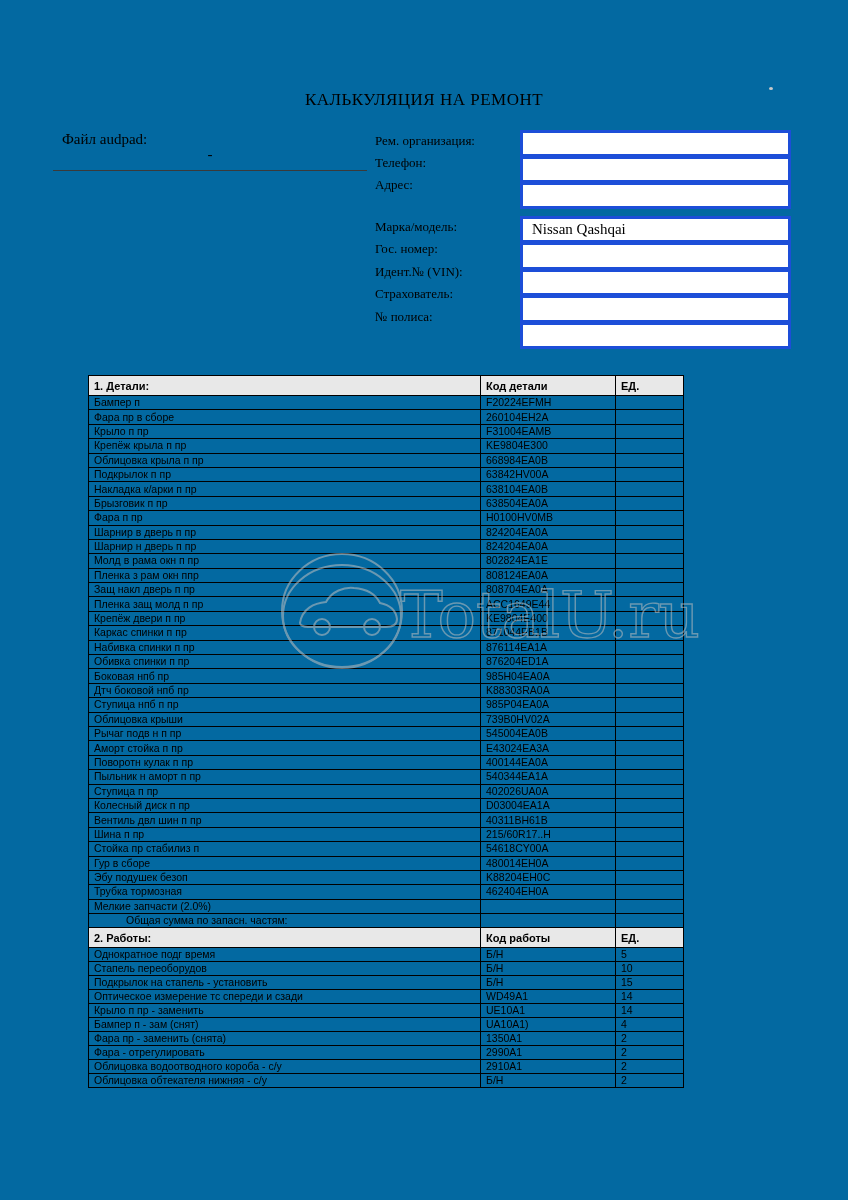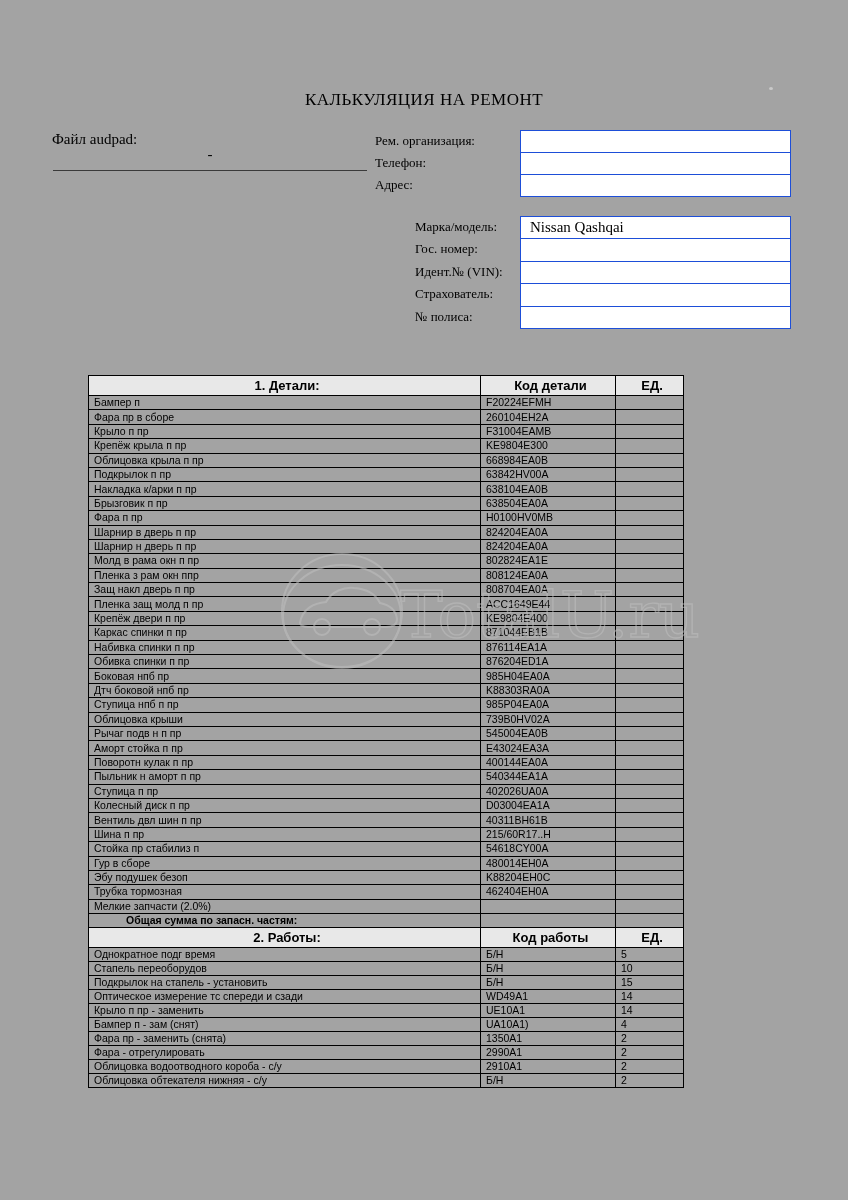--- a/index.html
+++ b/index.html
@@ -1,50 +1,50 @@
 <!DOCTYPE html>
 <html style="--header-bg: #e8e8e8;"><head>
 <meta charset="utf-8">
 <style>
   html,body{margin:0;padding:0;background:#ffffff;}
-  .page{position:relative;width:848px;height:1200px;background:#a3a3a3;overflow:hidden;
+  .page{position:relative;width:848px;height:1200px;background:#0369a1;overflow:hidden;
         font-family:"Liberation Serif", serif;color:#000;}
   
   .doc-title{position:absolute;top:90px;left:0;width:848px;text-align:center;
              font-size:17px;letter-spacing:.5px;}
   .corner-mark{position:absolute;left:769px;top:87px;width:4px;height:3px;
                background:#c9c9c9;border-radius:50%;}
-  .file-label{position:absolute;left:52px;top:131px;font-size:15px;}
+  .file-label{position:absolute;left:62px;top:131px;font-size:15px;}
   .file-dash{position:absolute;left:53px;top:146px;width:314px;text-align:center;font-size:15px;}
   .file-underline{position:absolute;left:53px;top:150px;width:314px;height:20px;
                   border-bottom:1px solid #3a3a3a;}
   
   .form-labels{position:absolute;left:375px;font-size:13px;}
   .form-labels div{height:22px;line-height:22px;white-space:nowrap;}
   .org-labels{top:130px;}
   .veh-labels{top:216px;}
-  .veh-labels div{height:22.4px;line-height:22.4px;margin-left:40px;}
+  .veh-labels div{height:22.4px;line-height:22.4px;}
   .form-boxes{position:absolute;left:520px;width:271px;}
   .org-boxes{top:130px;}
   .veh-boxes{top:216px;}
-  .form-boxes .box{height:21px;line-height:21px;border:1px solid #1d4ed8;background:#fff;
+  .form-boxes .box{height:21px;line-height:21px;border:3px solid #1d4ed8;background:#fff;
                    margin-top:-1px;padding-left:9px;font-size:15px;overflow:hidden;white-space:nowrap;}
   .form-boxes .box:first-child{margin-top:0;}
   .veh-boxes .box{height:21.4px;line-height:21.4px;}
   
   .calc-wrap{position:absolute;left:88px;top:375px;}
   table.calc{border-collapse:collapse;table-layout:fixed;width:595px;
              font-family:"Liberation Sans", sans-serif;}
   table.calc th, table.calc td{border:1px solid #000;overflow:hidden;white-space:nowrap;
              vertical-align:middle;}
-  table.calc tr.sec th{background:var(--header-bg,#e8e8e8);font-size:13px;font-weight:bold;
-             text-align:center;height:19px;padding:0 0 0 5px;}
+  table.calc tr.sec th{background:var(--header-bg,#e8e8e8);font-size:11px;font-weight:bold;
+             text-align:left;height:19px;padding:0 0 0 5px;}
   table.calc td{font-size:10.5px;line-height:11px;height:13.4px;padding:0 0 0 5px;}
   tbody.works td{height:13px;}
-  tr.bold td{font-weight:bold;padding-left:37px;}
+  tr.bold td{font-weight:normal;padding-left:37px;}
   
   .watermark{position:absolute;left:278px;top:543px;opacity:.55;pointer-events:none;}
 </style>
 </head>
 <body>
 
 <div class="page">
 
   <div class="doc-title">КАЛЬКУЛЯЦИЯ НА РЕМОНТ</div>
   <div class="corner-mark"></div>

